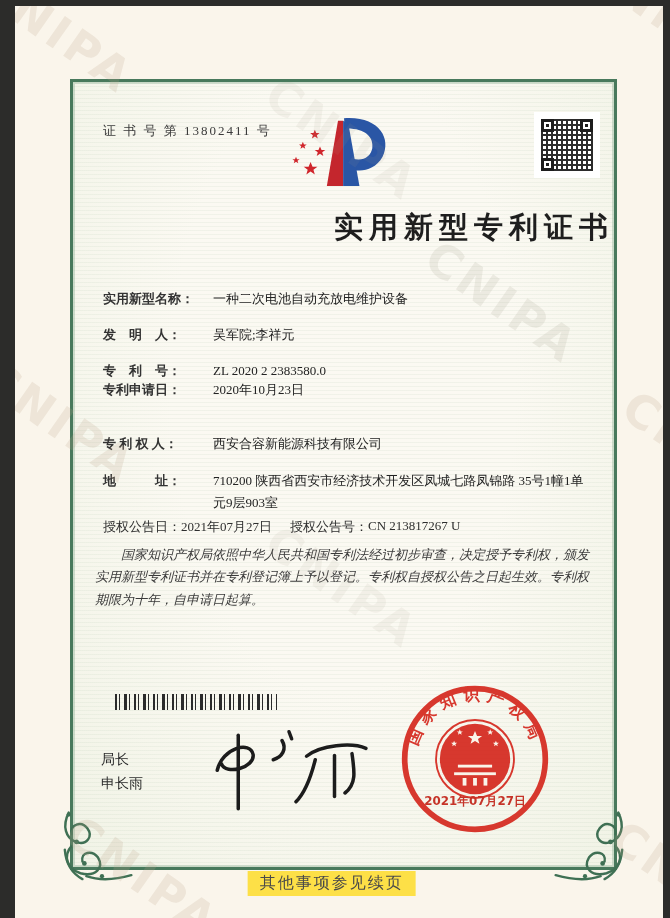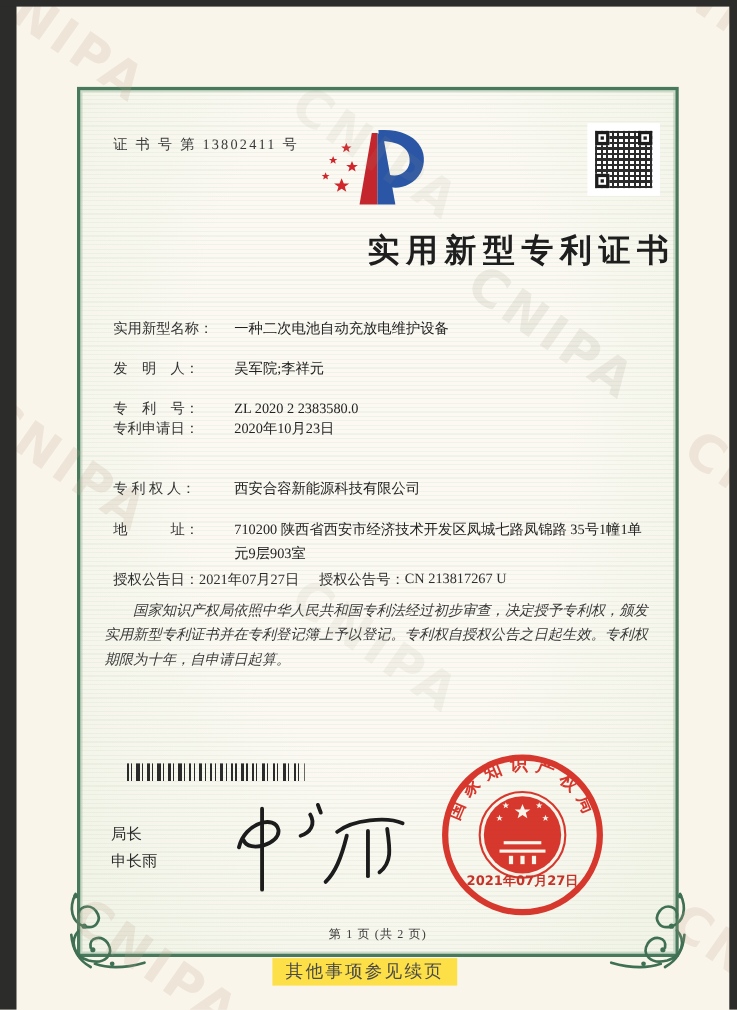--- a/index.html
+++ b/index.html
@@ -66,21 +66,21 @@
   .logo{position:absolute;left:50%;top:30px;transform:translateX(-50%);z-index:5;}
 
   .title{
     position:absolute;left:0;right:0;top:126px;z-index:5;
     text-align:right;font-size:29px;font-weight:bold;
     letter-spacing:6px;color:#1e1e1e;
   }
 
   .fields{position:absolute;left:30px;top:0;width:488px;z-index:5;font-size:13px;}
   .frow{position:absolute;left:0;width:488px;line-height:22px;}
-  .flabel{display:inline-block;width:110px;color:#333;vertical-align:top;}
+  .flabel{display:inline-block;width:110px;color:#333;vertical-align:top;font-weight:bold;}
   .fvalue{display:inline-block;width:372px;color:#222;vertical-align:top;}
   .r1{top:206px;} .r2{top:242px;} .r3{top:278px;} .r4{top:297px;} .r5{top:351px;} .r6{top:388px;}
   .grant-row{position:absolute;left:30px;top:436px;width:500px;z-index:5;font-size:13px;display:flex;}
   .grant-pair2{margin-left:18px;}
 
   .paras{
     position:absolute;left:22px;top:462px;width:500px;z-index:5;
     font-size:13px;line-height:1.72;color:#3a3a3a;font-style:italic;
   }
   .paras p{margin:0;text-indent:2em;}
@@ -251,16 +251,15 @@
       <use href="#star" transform="translate(102,64) scale(0.32)"></use>
       <rect x="62" y="86" width="36" height="3"></rect>
       <rect x="58" y="94" width="44" height="3"></rect>
       <rect x="67" y="100" width="4" height="8"></rect>
       <rect x="78" y="100" width="4" height="8"></rect>
       <rect x="89" y="100" width="4" height="8"></rect>
     </g>
     <text x="80" y="128" text-anchor="middle" font-size="12.5" font-weight="bold" fill="#c22318" font-family="'DejaVu Sans',sans-serif">2021年07月27日</text>
   </svg>
 
-  <div class="page-info">第 1 页 (共 2 页)</div>
 </div>
 
 <div class="footer-note">其他事项参见续页</div>
 
 </body></html>

